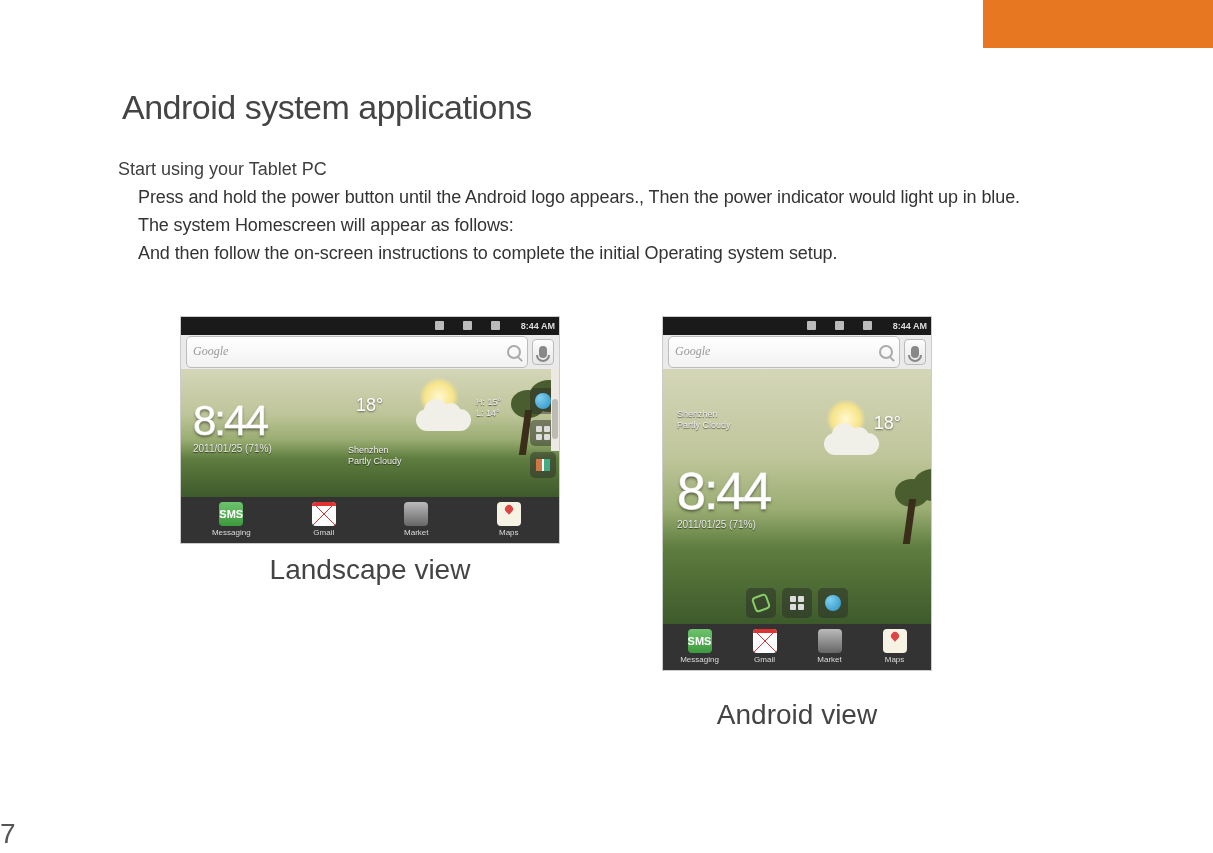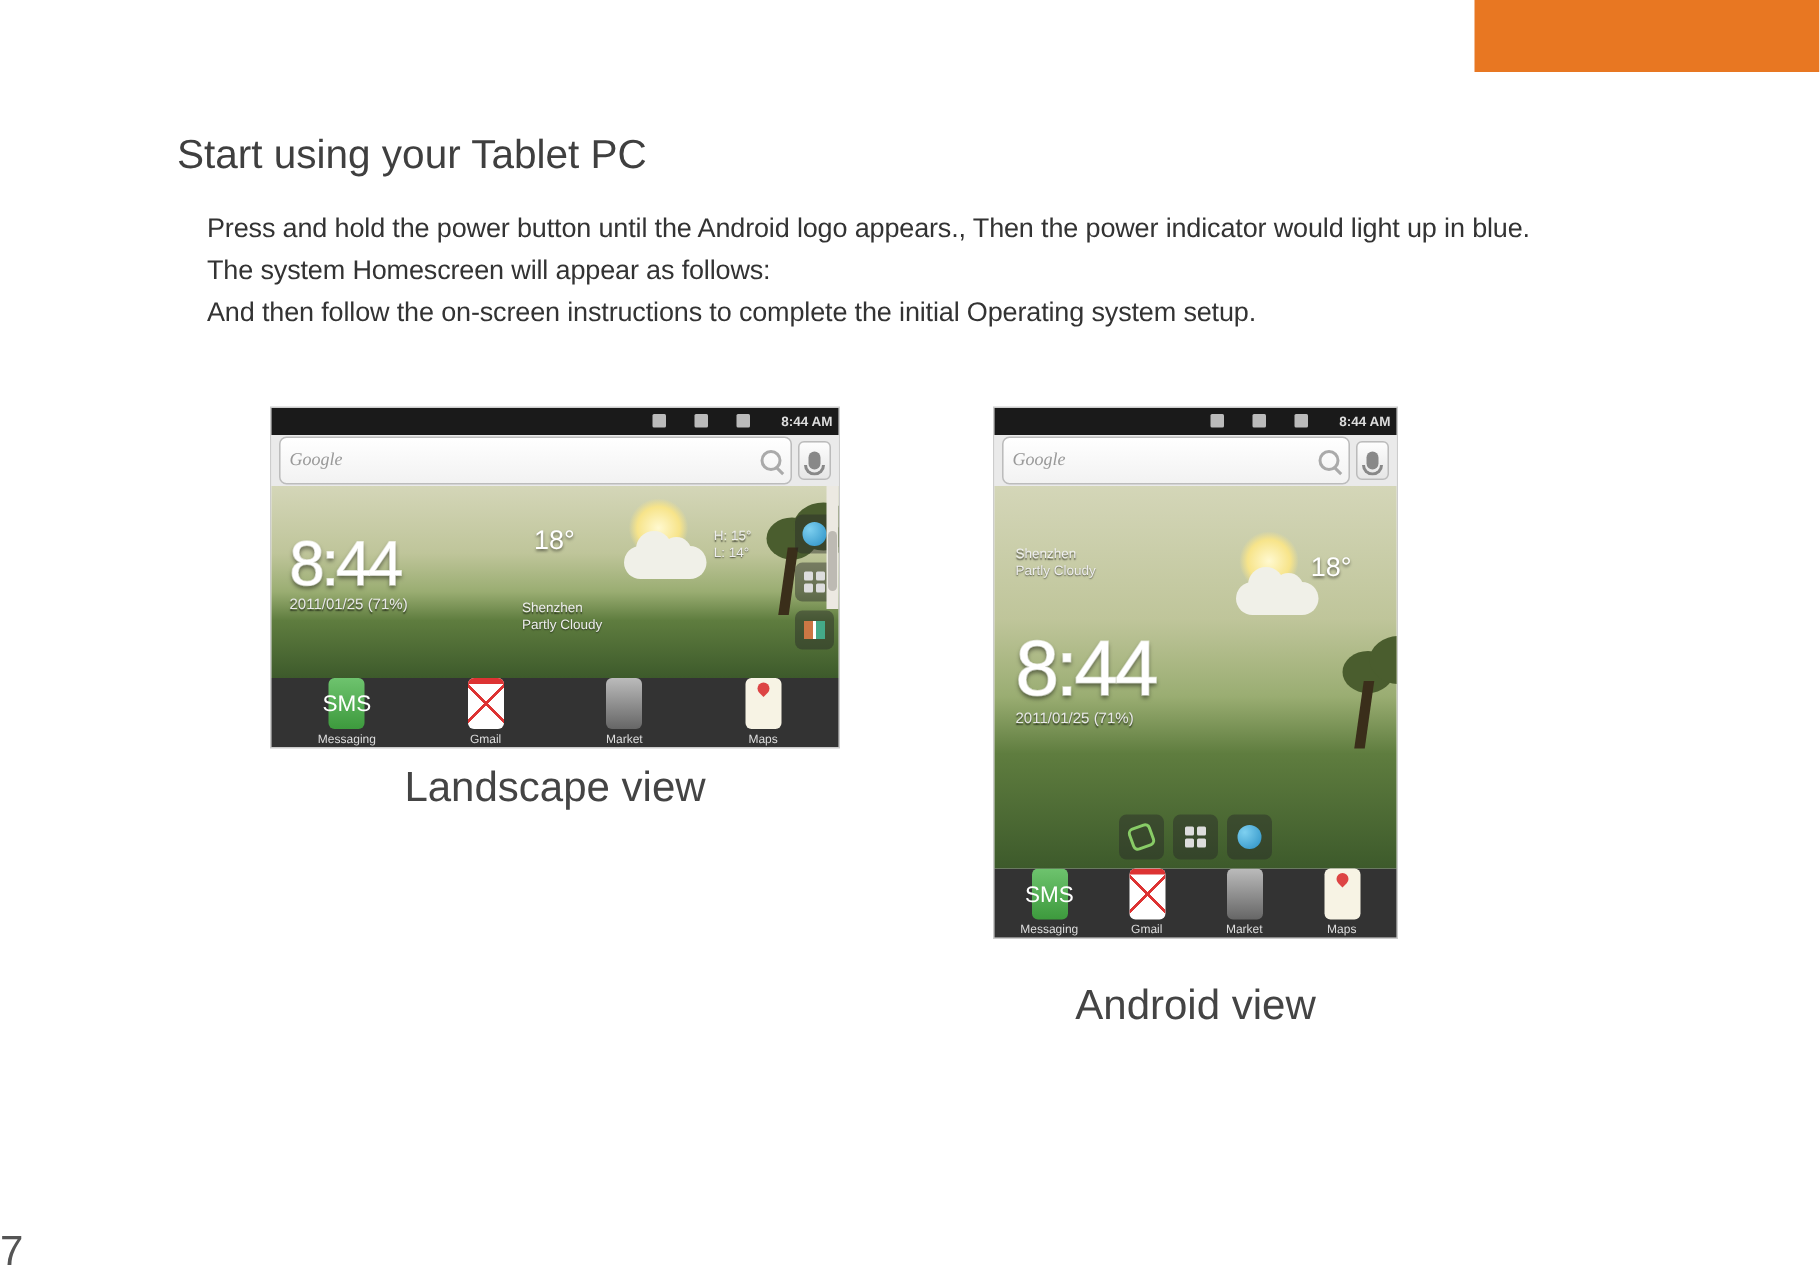--- a/index.html
+++ b/index.html
@@ -1,20 +1,20 @@
 <!DOCTYPE html>
 <html><head>
 <meta charset="utf-8">
 <style>
 *{margin:0;padding:0;box-sizing:border-box}
 body{width:1213px;height:853px;background:#fff;font-family:Arial,Helvetica,sans-serif;color:#3a3a3a;position:relative;overflow:hidden}
 .orange-box{position:absolute;top:0;right:0;width:230px;height:48px;background:#e87722}
 .content{padding:88px 50px 0 122px}
 h1{font-size:34px;font-weight:400;letter-spacing:-0.5px;margin-bottom:32px;color:#444}
-h2{font-size:27px;font-weight:400;margin-bottom:20px;color:#3f3f3f;margin-left:-4px}
+h2{font-size:18px;font-weight:400;margin-bottom:4px;color:#3f3f3f;margin-left:-4px}
 .body-text{font-size:18px;line-height:1.55;margin-left:16px;color:#333;letter-spacing:-0.1px}
 .page-num{position:absolute;left:0;bottom:3px;font-size:28px;color:#555}
 .shots{display:flex;gap:102px;margin-top:48px;margin-left:58px;align-items:flex-start}
 .shot-col{display:flex;flex-direction:column;align-items:center}
 .caption{font-size:28px;color:#444;margin-top:10px}
 .caption.p{margin-top:28px}
 
 .device{background:#fff;border:1px solid #ccc;display:flex;flex-direction:column}
 .device.landscape{width:380px;height:228px}
 .device.portrait{width:270px;height:355px}
@@ -72,39 +72,40 @@
 .grid-ico div{background:#ddd;border-radius:1px}
 .book-ico{width:14px;height:12px;background:linear-gradient(90deg,#c74 0%,#c74 45%,#fff 45%,#fff 55%,#4a8 55%)}
 
 .bottomw{position:absolute;left:50%;transform:translateX(-50%);display:flex}
 .device.portrait .bottomw{bottom:6px;gap:6px}
 .bottomw .sidebtn{width:30px;height:30px}
 .phone-ico{width:16px;height:16px;border:2px solid #8c6;border-radius:4px;transform:rotate(-20deg)}
 
 .dock{height:46px;background:rgba(15,15,15,0.85);display:flex;justify-content:space-around;align-items:center;padding:0 4px}
 .dockitem{display:flex;flex-direction:column;align-items:center;gap:2px;flex:1}
-.dockicon{width:24px;height:34px;border-radius:4px;display:flex;align-items:center;justify-content:center;font-size:15px;font-weight:normal;color:#fff}
+.dockicon{width:24px;height:24px;border-radius:4px;display:flex;align-items:center;justify-content:center;font-size:11px;font-weight:bold;color:#fff}
 .di-sms{background:linear-gradient(#6ec36e,#3d9a3d)}
 .di-gmail{background:#fff;position:relative;overflow:hidden}
 .di-gmail::before{content:"";position:absolute;inset:0;background:linear-gradient(135deg,transparent 48%,#d33 48%,#d33 52%,transparent 52%),linear-gradient(-135deg,transparent 48%,#d33 48%,#d33 52%,transparent 52%)}
 .di-gmail::after{content:"";position:absolute;left:0;right:0;top:0;height:4px;background:#d33}
 .di-market{background:linear-gradient(#bbb,#666)}
 .di-maps{background:#f7f3e4;position:relative}
 .di-maps::after{content:"";position:absolute;width:8px;height:8px;background:#d44;border-radius:50% 50% 50% 0;transform:rotate(-45deg);top:3px;left:8px}
 .docklabel{color:#ddd;font-size:8px}
 
 .scroll-track{position:absolute;right:0;top:0;bottom:46px;width:8px;background:#ece9e2}
 .scroll-thumb{position:absolute;right:1px;width:6px;height:40px;background:#bdbab3;border-radius:3px;top:30px}
 </style>
 </head>
 <body>
 
 <div class="orange-box"></div>
 
 <div class="content">
+  <h1>Android system applications</h1>
   <h2>Start using your Tablet PC</h2>
   <div class="body-text">
     <div> Press and hold the power button until the Android logo appears., Then the power indicator would light up in blue.</div>
     <div>The system Homescreen will appear as follows:</div>
     <div>And then follow the on-screen instructions to complete the initial Operating system setup.</div>
   </div>
 
   <div class="shots">
 
     <div class="shot-col">

